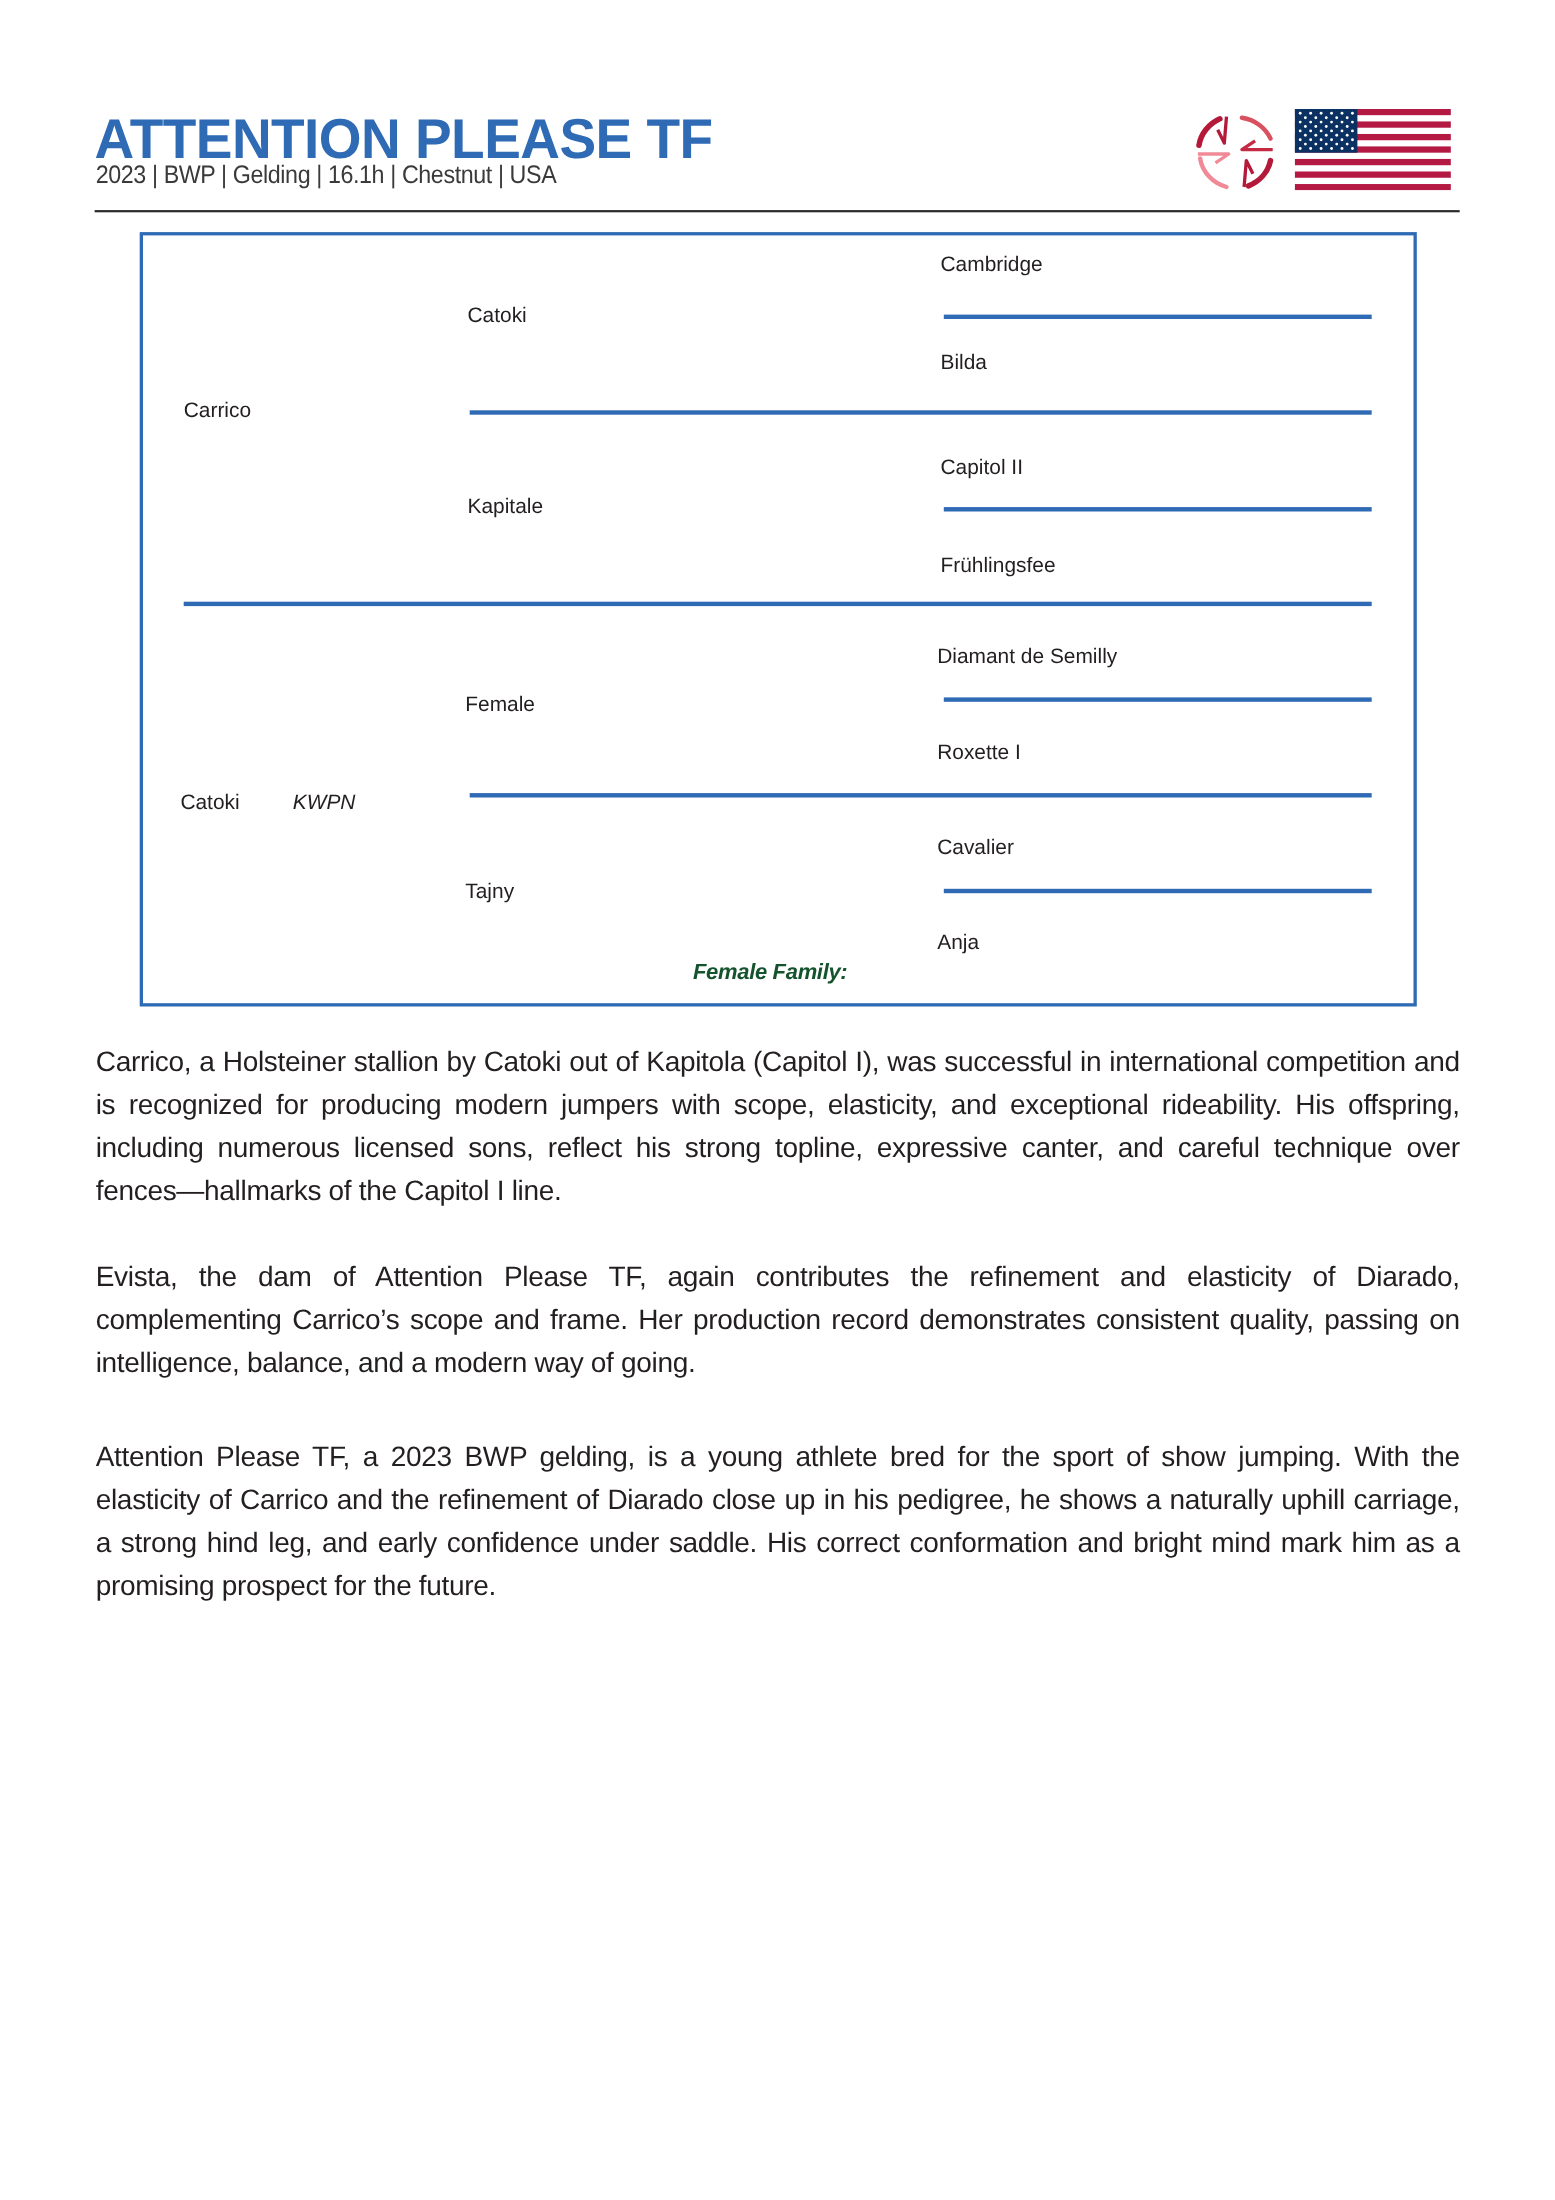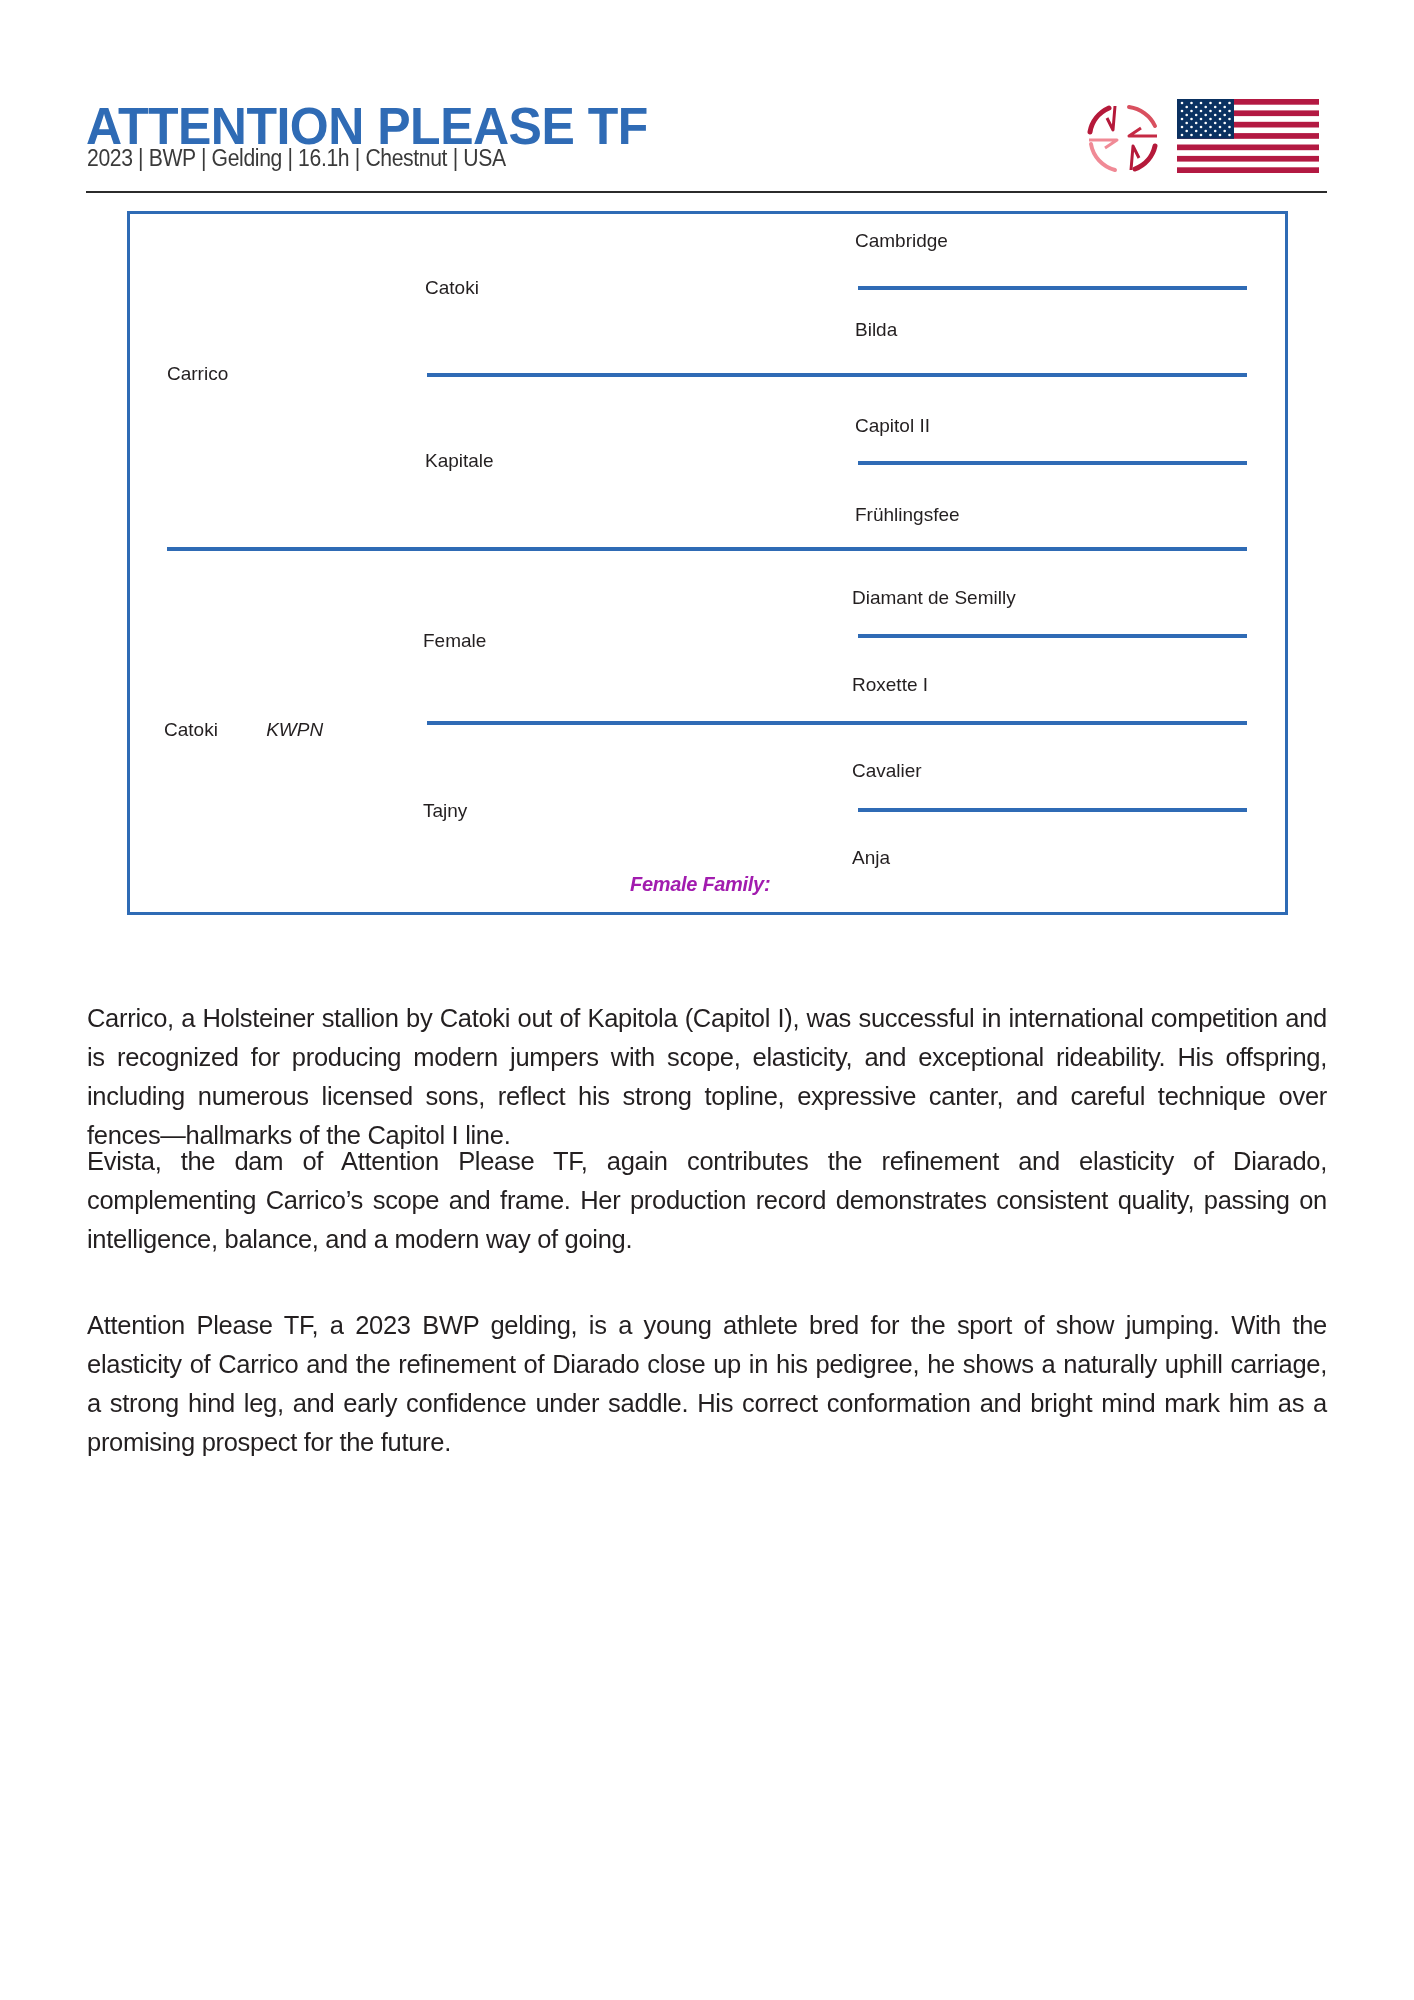--- a/index.html
+++ b/index.html
@@ -17,26 +17,26 @@
   .logo { left: 1085px; top: 102px; width: 76px; height: 72px; }
   .flag { left: 1177px; top: 99px; width: 142px; height: 74px; }
 
   
   .ped-box { left: 127px; top: 211px; width: 1155px; height: 698px;
              border: 3px solid #2f6bb5; box-sizing: content-box; }
   .hline { position: absolute; height: 4px; background: #2f6bb5; }
   .ped-name { position: absolute; font-size: 19px; line-height: 1; color: #231f20; white-space: nowrap; }
   .ped-name em { font-style: italic; margin-left: 43px; }
   .female-family { position: absolute; left: 630px; top: 874px; font-size: 20px; font-weight: bold;
-                   font-style: italic; color: #a21caf; line-height: 1; white-space: nowrap; letter-spacing: -0.3px; }
+                   font-style: italic; color: #14532d; line-height: 1; white-space: nowrap; letter-spacing: -0.3px; }
 
   
   .para { position: absolute; left: 87px; width: 1240px; font-size: 25.5px; line-height: 39px;
           text-align: justify; color: #231f20; margin: 0; letter-spacing: -0.3px; }
-  .p1 { top: 999px; }
+  .p1 { top: 947px; }
   .p2 { top: 1142px; }
   .p3 { top: 1306px; }
 </style>
 </head>
 <body>
 
 <div class="abs title">ATTENTION PLEASE TF</div>
 <div class="abs subtitle">2023 | BWP | Gelding | 16.1h | Chestnut | USA</div>
 <div class="abs header-rule"></div>
 

